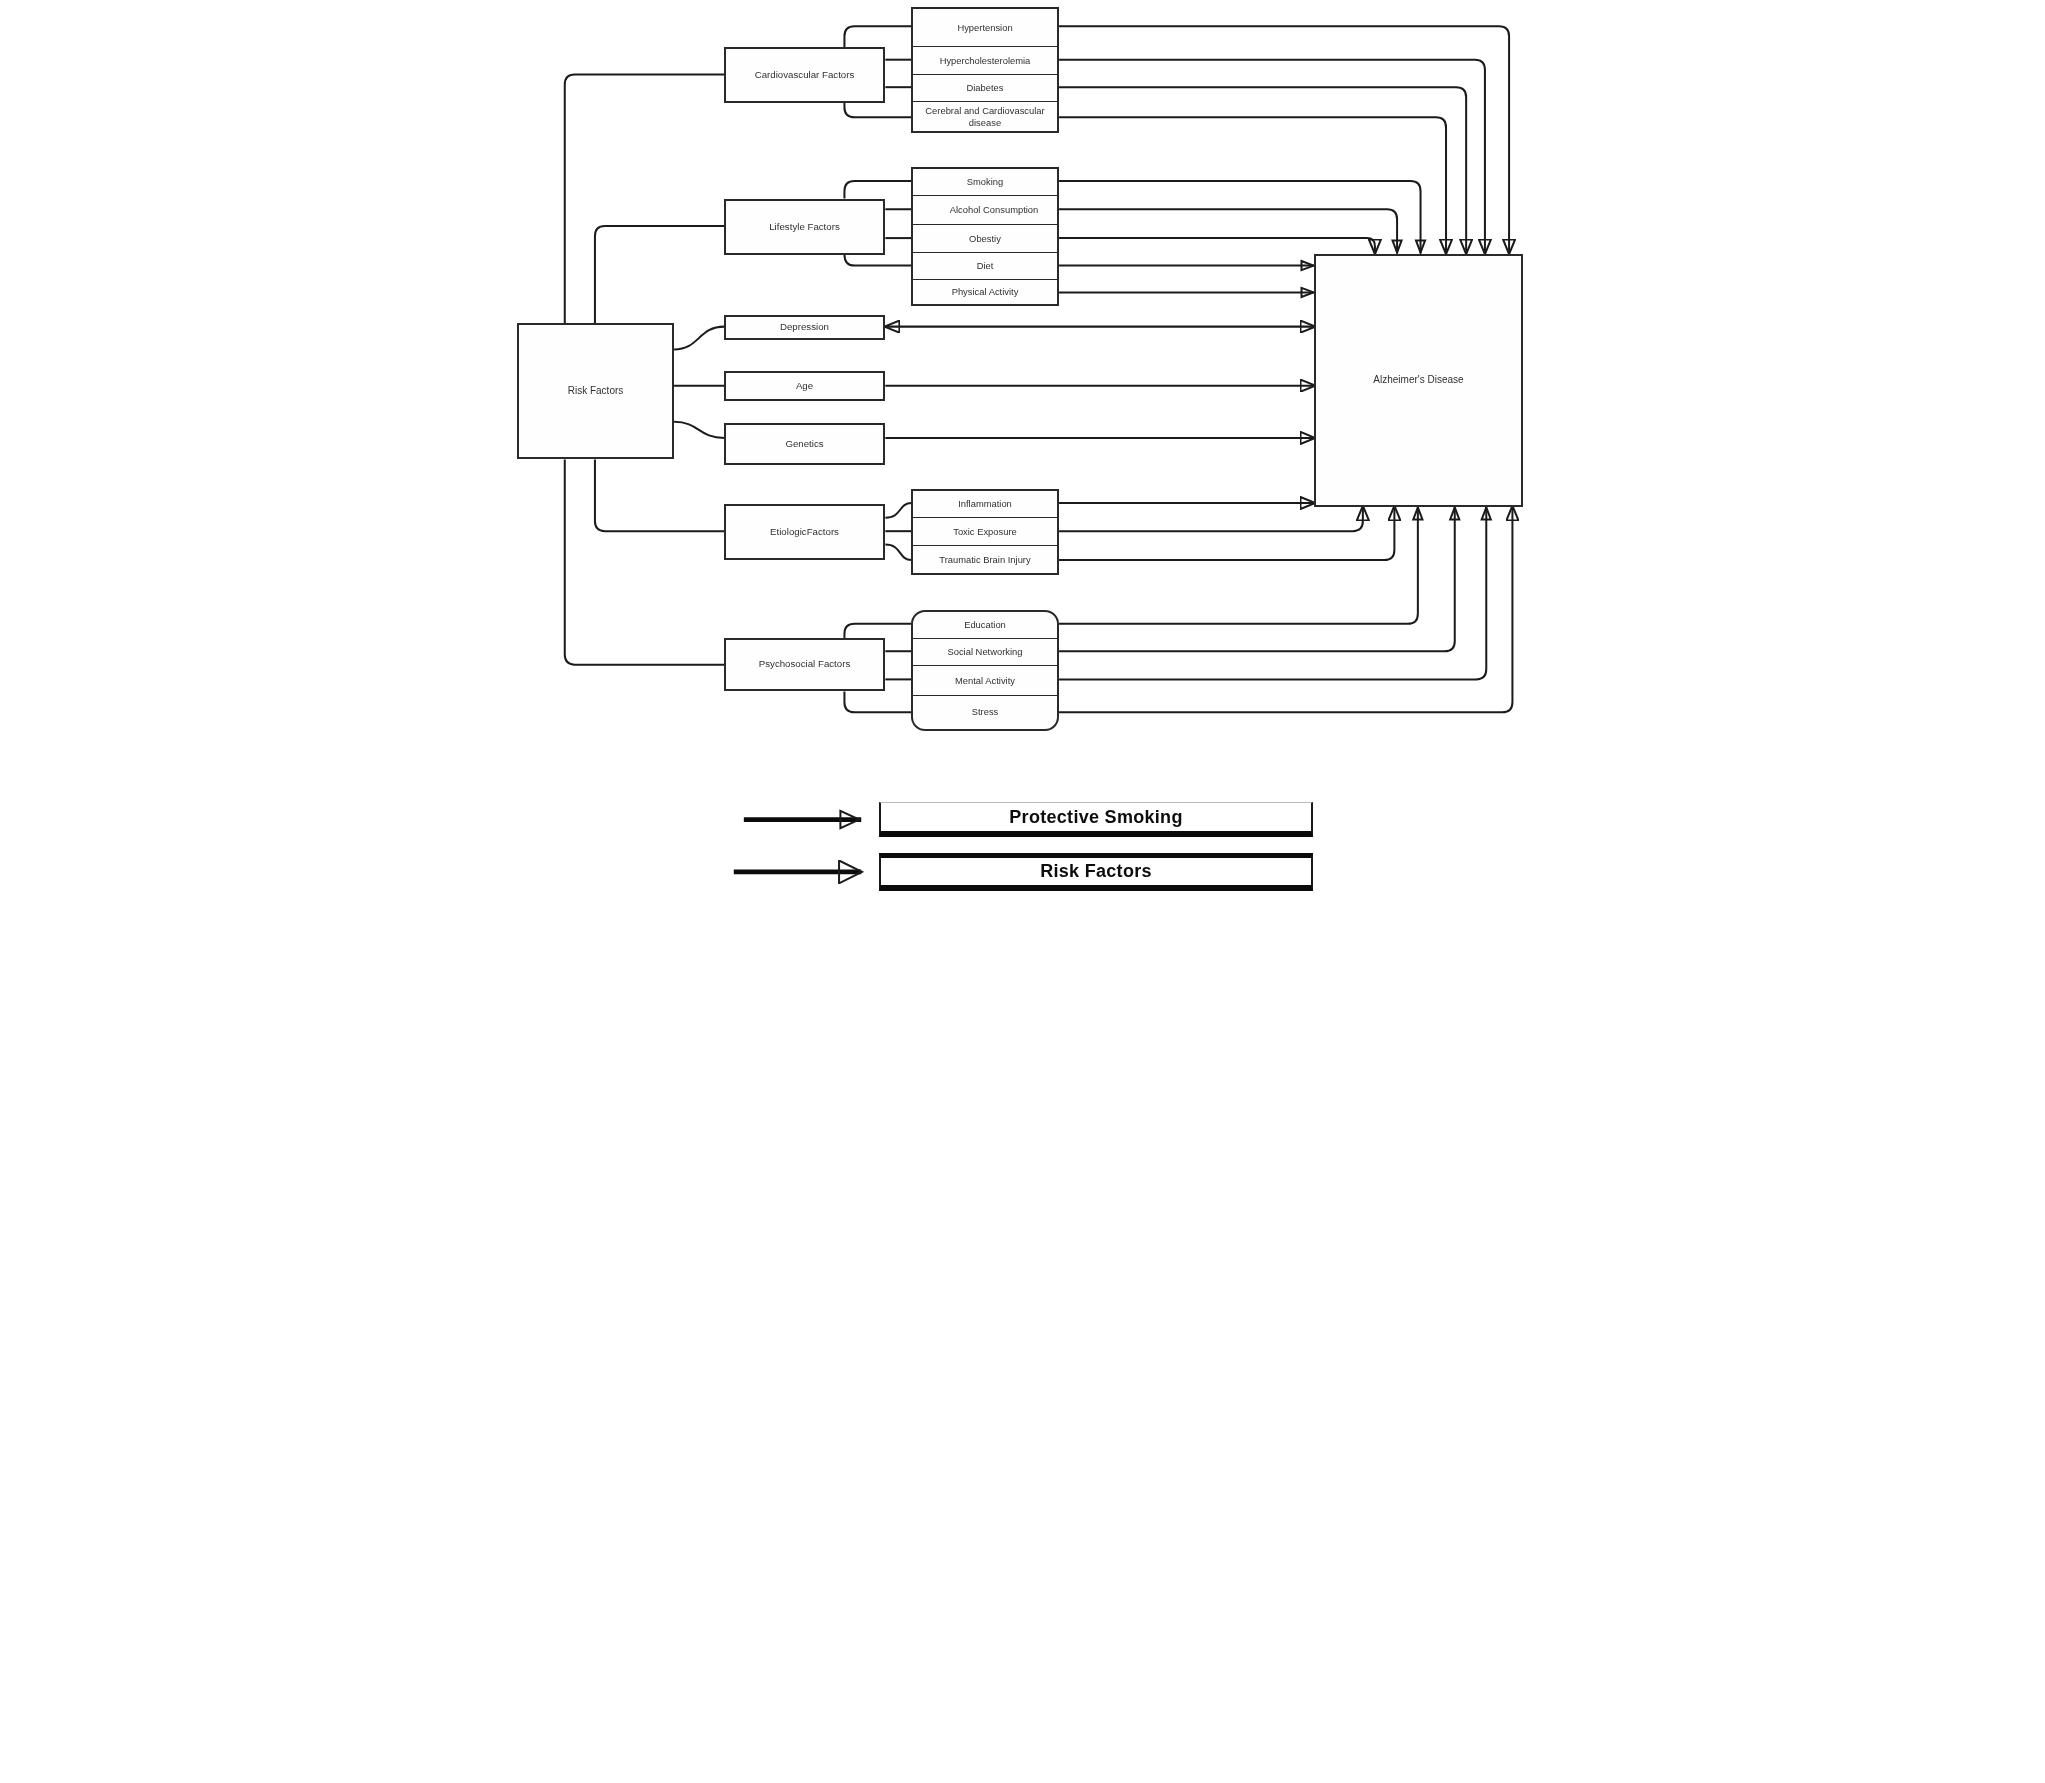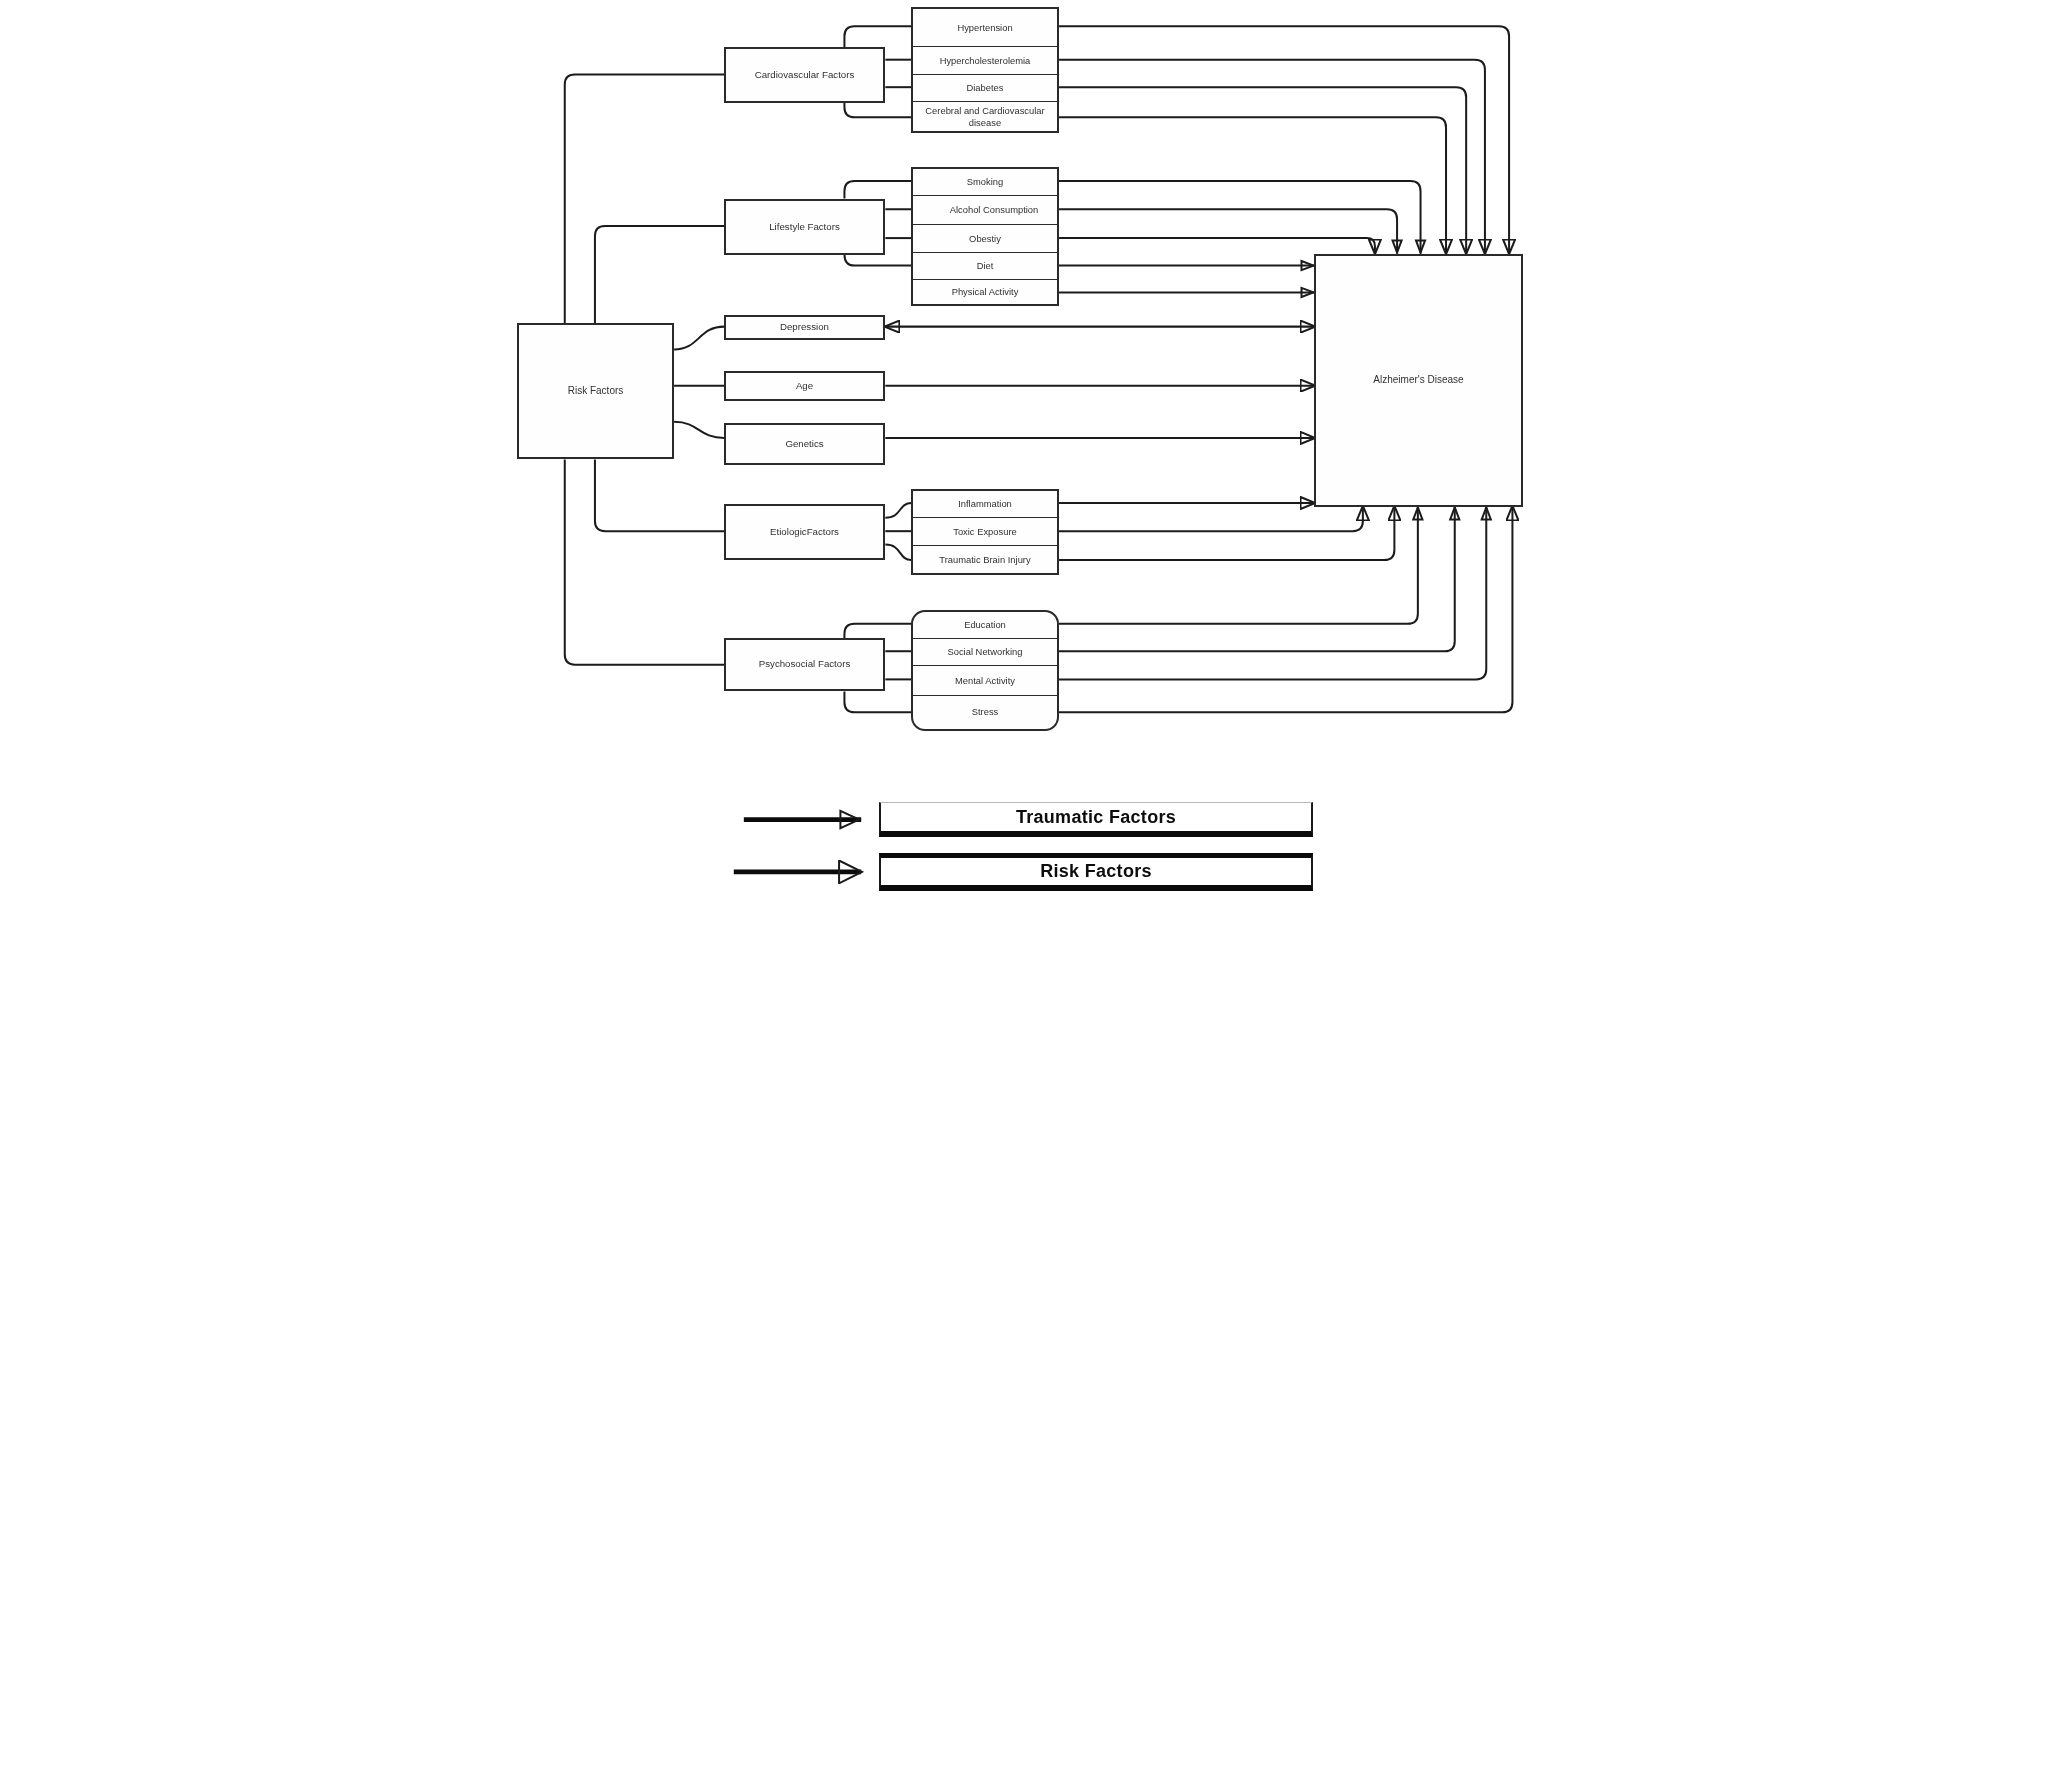--- a/index.html
+++ b/index.html
@@ -184,20 +184,20 @@
   </div>
 
   <div class="stack" id="stack-psych">
     <div class="row">Education</div>
     <div class="row">Social Networking</div>
     <div class="row">Mental Activity</div>
     <div class="row">Stress</div>
   </div>
 
   <div class="legend-box" id="legend-protective">
-    <span>Traumatic Factors</span>
+    <span>Protective Smoking</span>
   </div>
   <div class="legend-box" id="legend-risk">
     <span>Risk Factors</span>
   </div>
 
 </div>
 
 
 </body></html>

